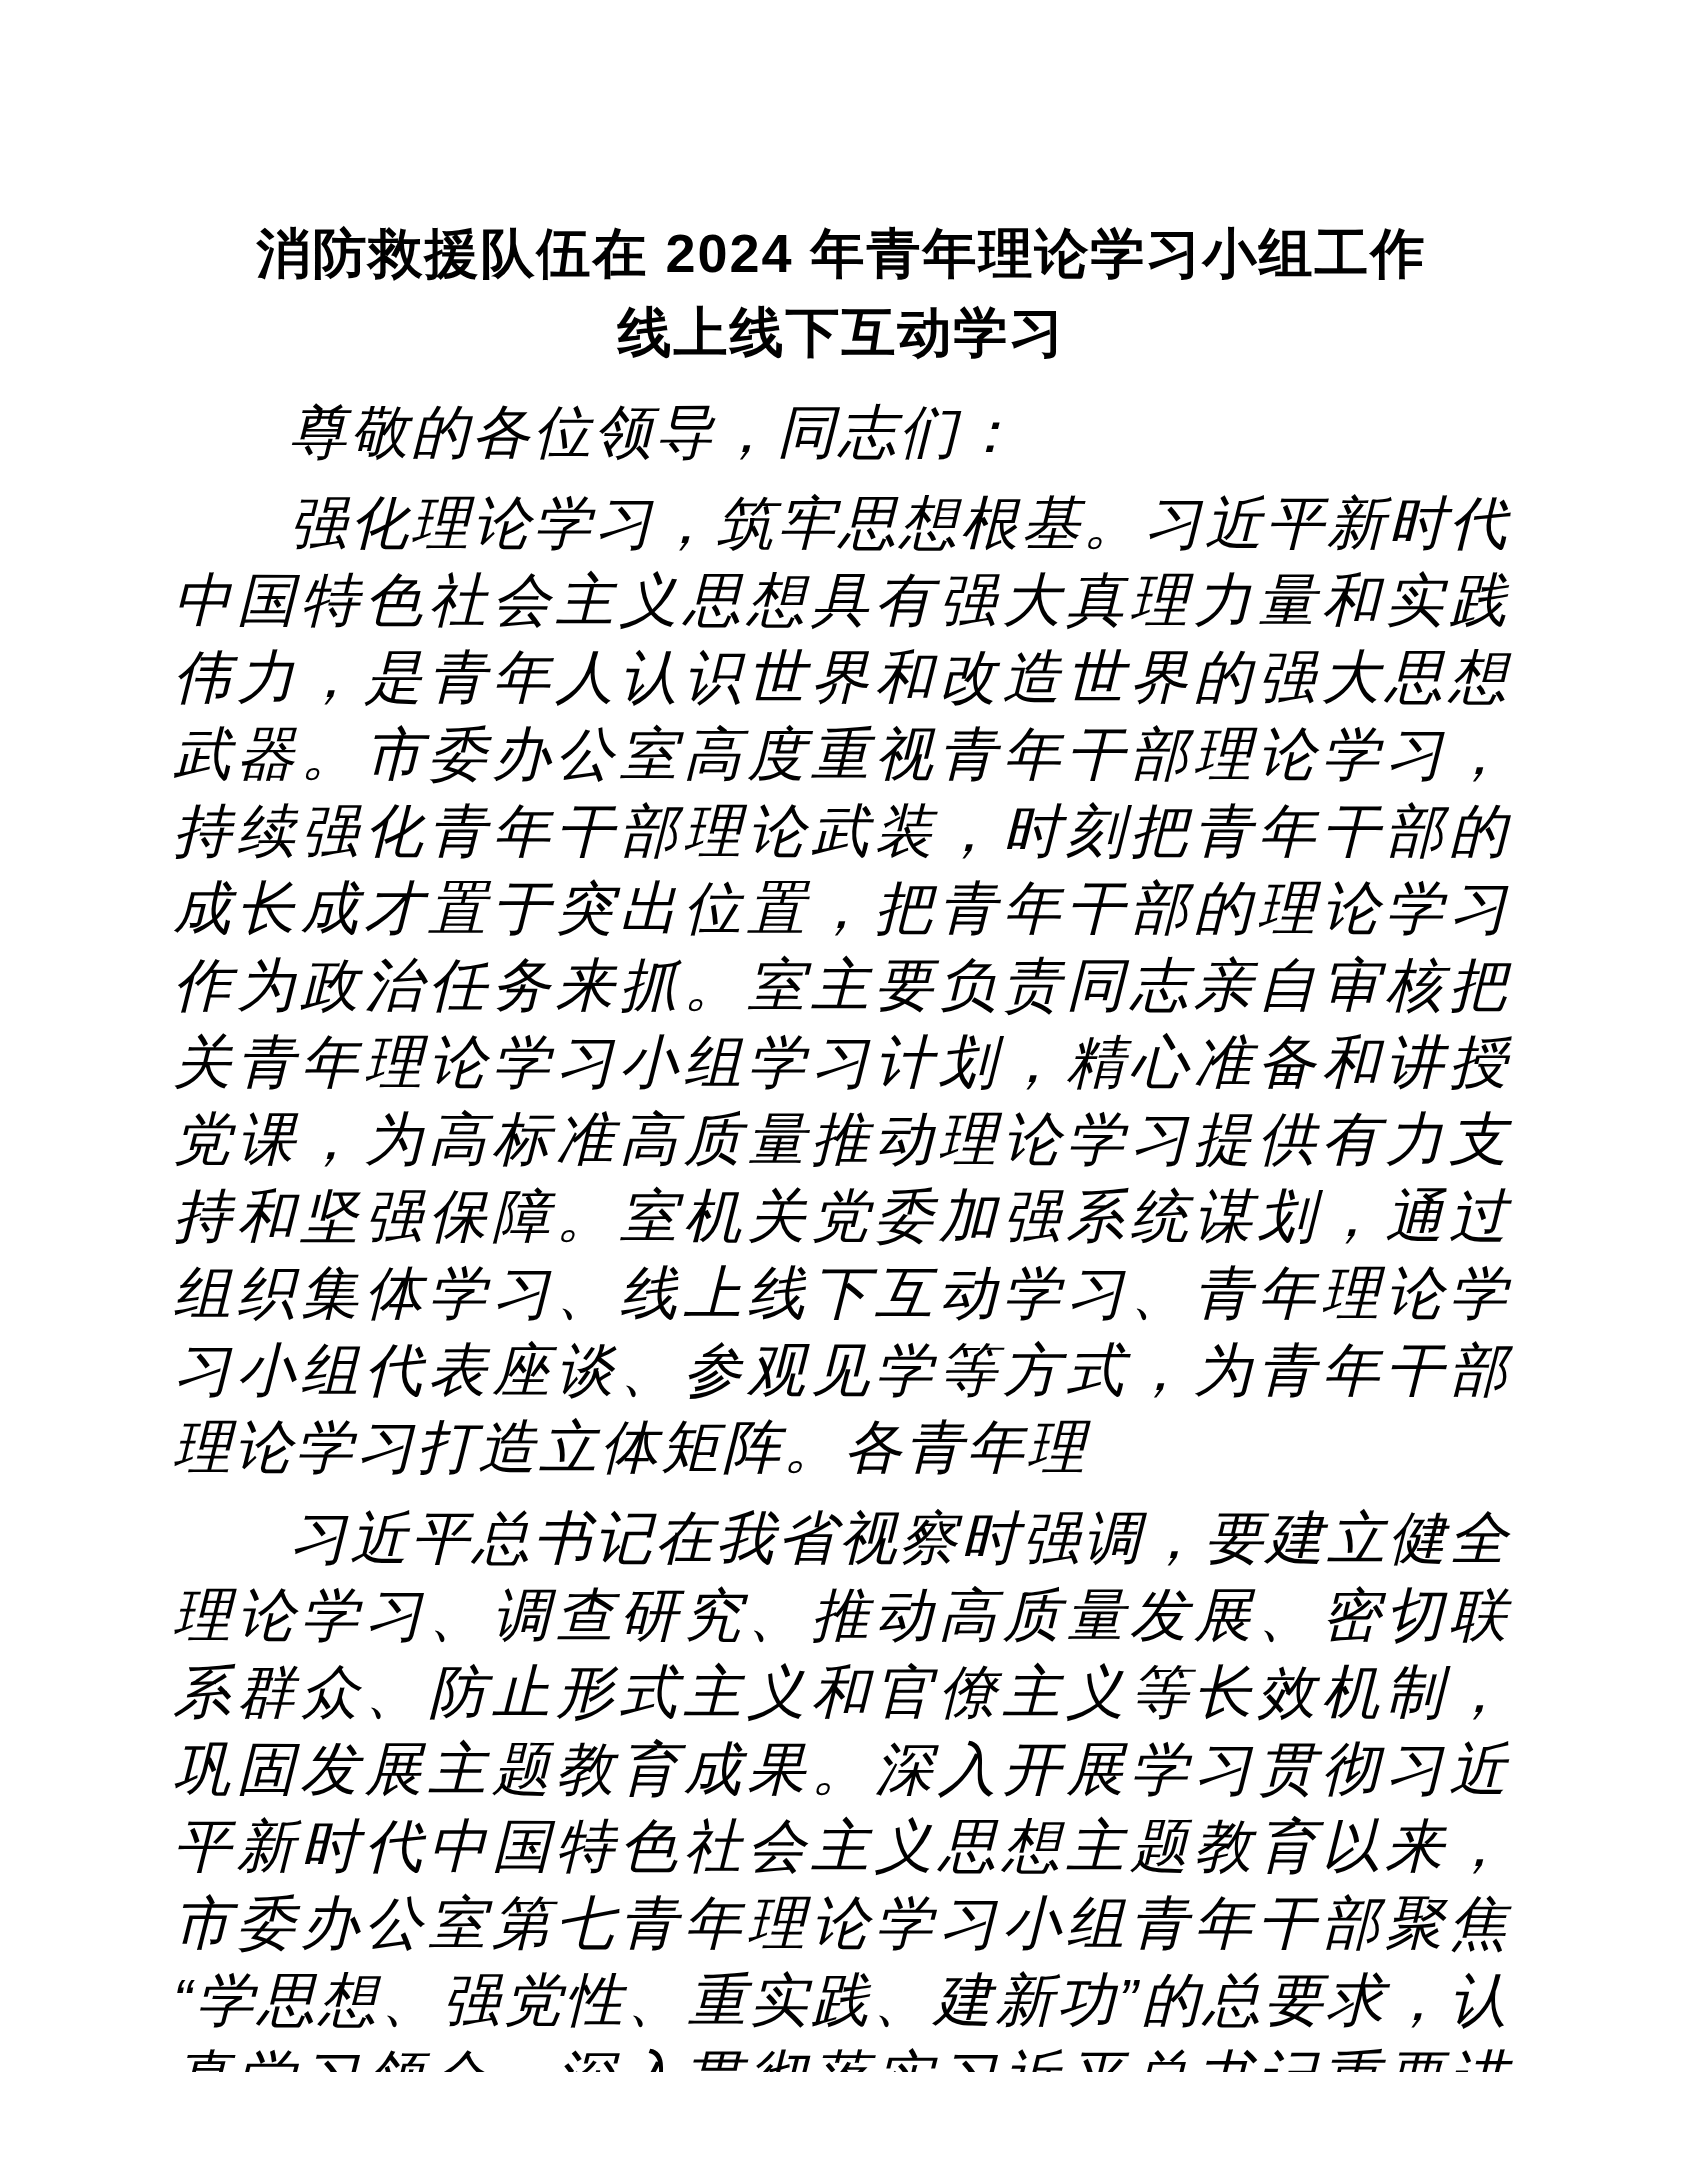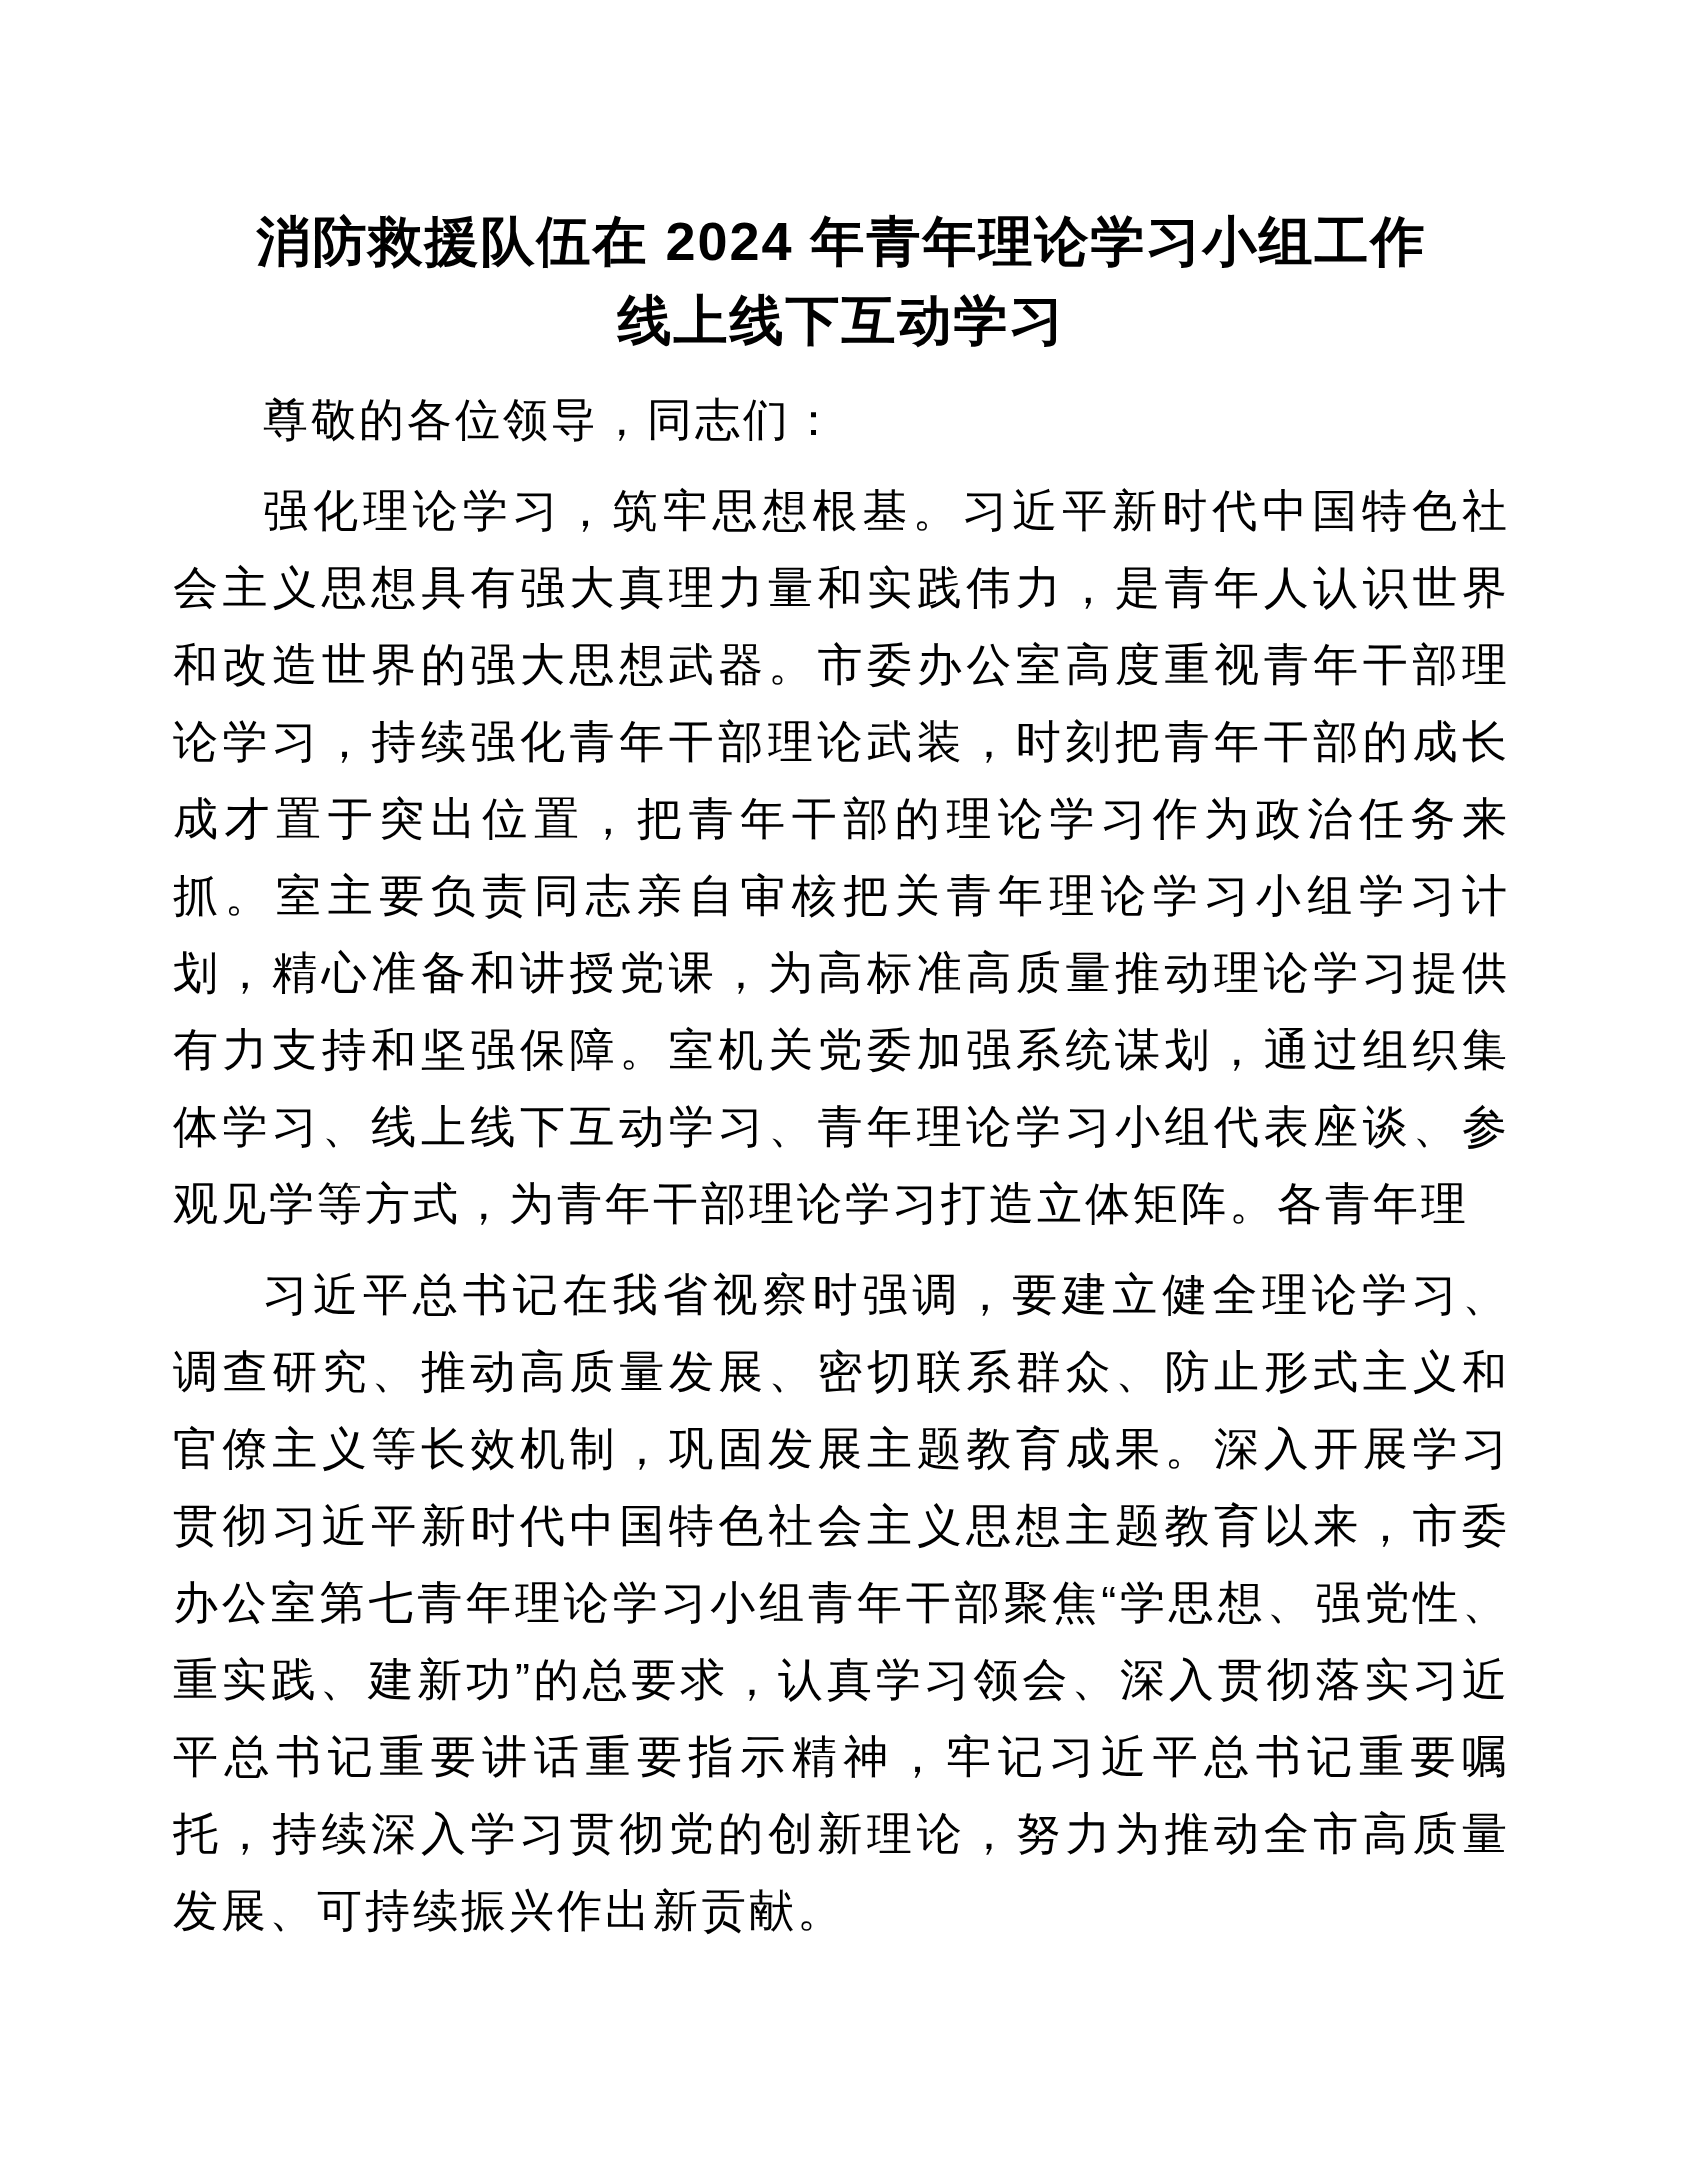--- a/index.html
+++ b/index.html
@@ -8,21 +8,21 @@
     background: #ffffff;
   }
   body {
     font-family: "Liberation Sans", "DejaVu Sans", sans-serif;
     color: #000000;
   }
   .page {
     position: relative;
     width: 1683px;
     height: 2056px;
-    margin: 4px auto;
+    margin: 16px auto;
     background: #ffffff;
     box-sizing: border-box;
     padding: 198px 173px 0 173px;
     overflow: hidden;
   }
   .doc-title {
     width: 1337px;
     text-align: center;
     font-size: 54px;
     font-weight: 600;
@@ -32,27 +32,28 @@
   }
   .doc-title .title-line {
     display: block;
     white-space: nowrap;
   }
   .doc-body {
     width: 1337px;
   }
   .doc-body p {
     margin: 14px 0 0 0;
-    font-size: 45px;
+    font-size: 58px;
     line-height: 77px;
     letter-spacing: 3px;
     text-align: justify;
     text-justify: inter-character;
     text-indent: 2em;
     word-break: break-all;
+    font-style: italic;
   }
   .doc-body p.salutation {
     text-align: left;
   }
 </style>
 </head>
 <body>
 
 <div class="page">
 

